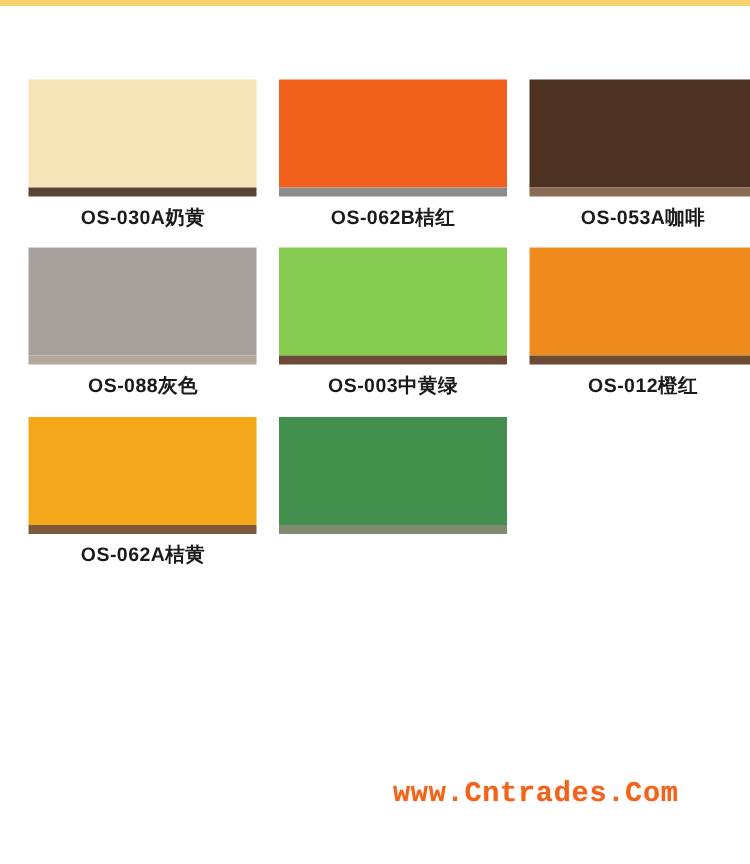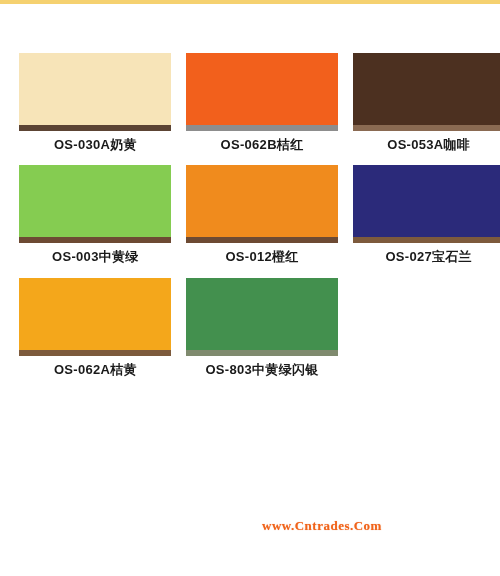--- a/index.html
+++ b/index.html
@@ -80,22 +80,22 @@
     letter-spacing: 0.3px;
     white-space: nowrap;
     text-align: center;
     line-height: 1;
   }
 
   #watermark {
     position: absolute;
     left: 262px;
     top: 518px;
-    font-family: Liberation Serif, serif;
-    font-size: 13px;
+    font-family: Liberation Mono, monospace;
+    font-size: 19px;
     font-weight: bold;
     color: #f0631a;
     letter-spacing: 0.5px;
     white-space: nowrap;
     pointer-events: none;
     text-shadow: 0 0 1px rgba(240,99,26,0.5);
   }
 </style>
 </head>
 <body>
@@ -119,48 +119,47 @@
     </div>
     <div class="cell">
       <div class="swatch-wrap">
         <div class="swatch" style="background: rgb(76, 48, 32);"></div>
         <div class="base" style="background: rgb(138, 106, 82);"></div>
       </div>
       <div class="label">OS-053A咖啡</div>
     </div>
     <div class="cell">
       <div class="swatch-wrap">
+        <div class="swatch" style="background: rgb(167, 160, 157);"></div>
+        <div class="base" style="background: rgb(179, 167, 156);"></div>
+      </div>
+      <div class="label">OS-088灰色</div>
+    </div>
+    <div class="cell">
+      <div class="swatch-wrap">
         <div class="swatch" style="background: rgb(133, 204, 81);"></div>
         <div class="base" style="background: rgb(109, 74, 51);"></div>
       </div>
       <div class="label">OS-003中黄绿</div>
     </div>
     <div class="cell">
       <div class="swatch-wrap">
         <div class="swatch" style="background: rgb(240, 139, 29);"></div>
         <div class="base" style="background: rgb(109, 74, 51);"></div>
       </div>
       <div class="label">OS-012橙红</div>
     </div>
     <div class="cell">
       <div class="swatch-wrap">
-        <div class="swatch" style="background: rgb(43, 42, 122);"></div>
-        <div class="base" style="background: rgb(125, 90, 60);"></div>
-      </div>
-      <div class="label">OS-027宝石兰</div>
-    </div>
-    <div class="cell">
-      <div class="swatch-wrap">
         <div class="swatch" style="background: rgb(244, 167, 27);"></div>
         <div class="base" style="background: rgb(125, 90, 60);"></div>
       </div>
       <div class="label">OS-062A桔黄</div>
     </div>
     <div class="cell">
       <div class="swatch-wrap">
         <div class="swatch tex" style="background: rgb(67, 144, 78);"></div>
         <div class="base" style="background: rgb(127, 138, 110);"></div>
       </div>
-      <div class="label">OS-803中黄绿闪银</div>
     </div>
   </div>
 
 <div id="watermark">www.Cntrades.Com</div>
 
 </body></html>

